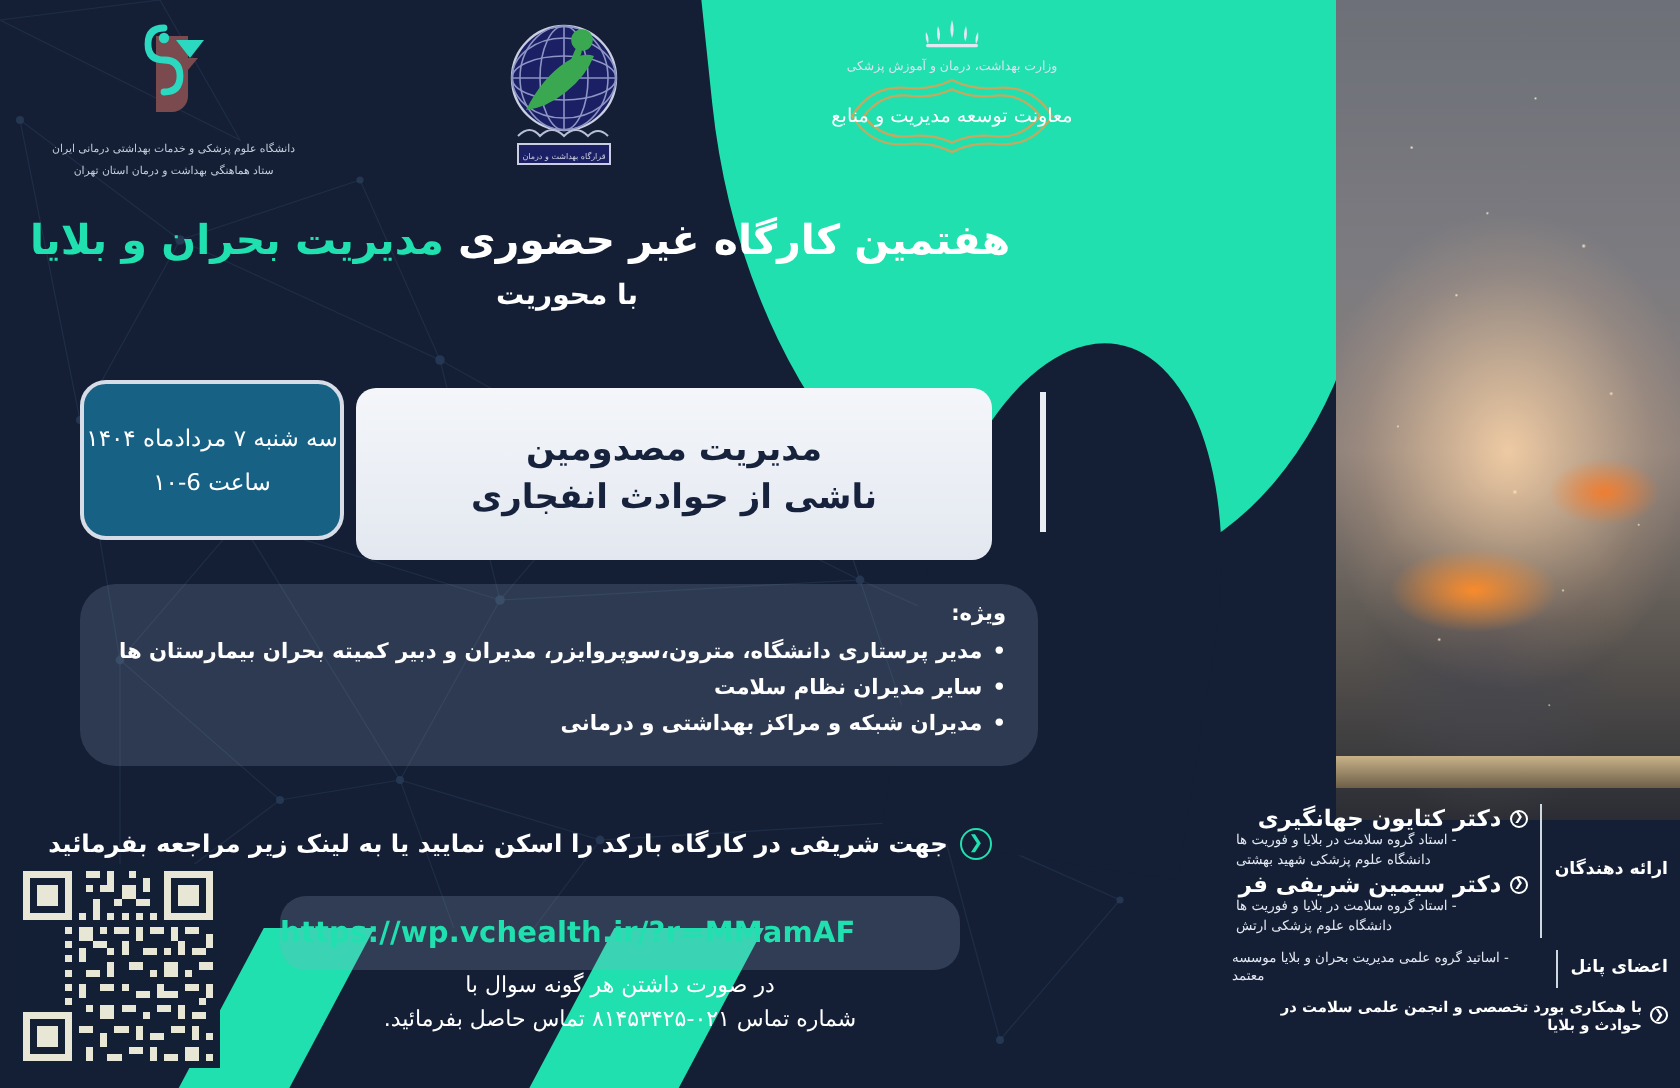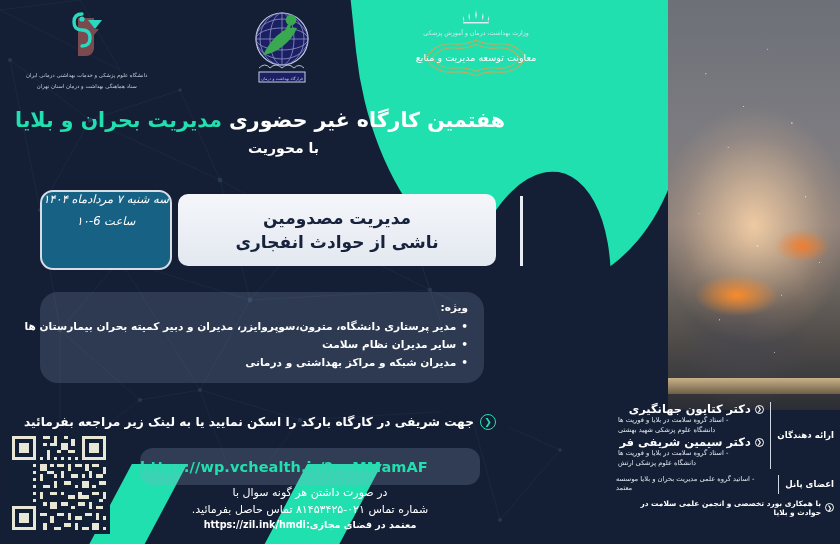--- a/index.html
+++ b/index.html
@@ -191,35 +191,34 @@
     left: 40px;
     width: 132px;
     height: 80px;
     background: #166184;
     border: 2px solid #d7dde6;
     border-radius: 13px;
     color: #ffffff;
     display: flex;
     flex-direction: column;
     align-items: center;
-    justify-content: flex-start;
+    justify-content: center;
     gap: 7px;
     font-size: 11.5px;
     line-height: 1.3;
     text-align: center;
     direction: rtl;
-    font-style: italic;
   }
 
   .topic-box {
     position: absolute;
     top: 194px;
     left: 178px;
     width: 318px;
-    height: 72px;
+    height: 86px;
     background: linear-gradient(180deg, #f4f6fa 0%, #e3e8f0 100%);
     border-radius: 10px;
     display: flex;
     flex-direction: column;
     align-items: center;
     justify-content: center;
     gap: 4px;
     direction: rtl;
   }
   .topic-line {
@@ -235,21 +234,21 @@
     width: 3px;
     height: 70px;
     background: #e8edf4;
   }
 
   
   .audience {
     position: absolute;
     top: 292px;
     left: 40px;
-    width: 444px;
+    width: 479px;
     padding: 9px 16px 11px 16px;
     background: rgba(152,170,196,.20);
     border-radius: 18px;
     color: #ffffff;
     direction: rtl;
     text-align: right;
   }
   .audience-label {
     font-size: 10.5px;
     font-weight: bold;
@@ -661,21 +660,20 @@
         <rect x="27" y="27" width="1" height="1"></rect>
         <rect x="21" y="18" width="1" height="1"></rect>
           <rect x="26" y="19" width="1" height="1"></rect>
       </g>
     </svg>
   </div>
 
   <div class="contact">
     <div class="contact-line">در صورت داشتن هر گونه سوال با</div>
     <div class="contact-line">شماره تماس ۰۲۱-۸۱۴۵۳۴۲۵ تماس حاصل بفرمائید.</div>
-    <div class="contact-line small">معتمد در فضای مجازی:https://zil.ink/hmdi</div>
   </div>
 
   <div class="presenters">
     <div class="pres-row">
       <div class="pres-side-label">ارائه دهندگان</div>
       <div class="pres-divider"></div>
       <div class="pres-people">
 
         <div>
           <div class="pres-name">

